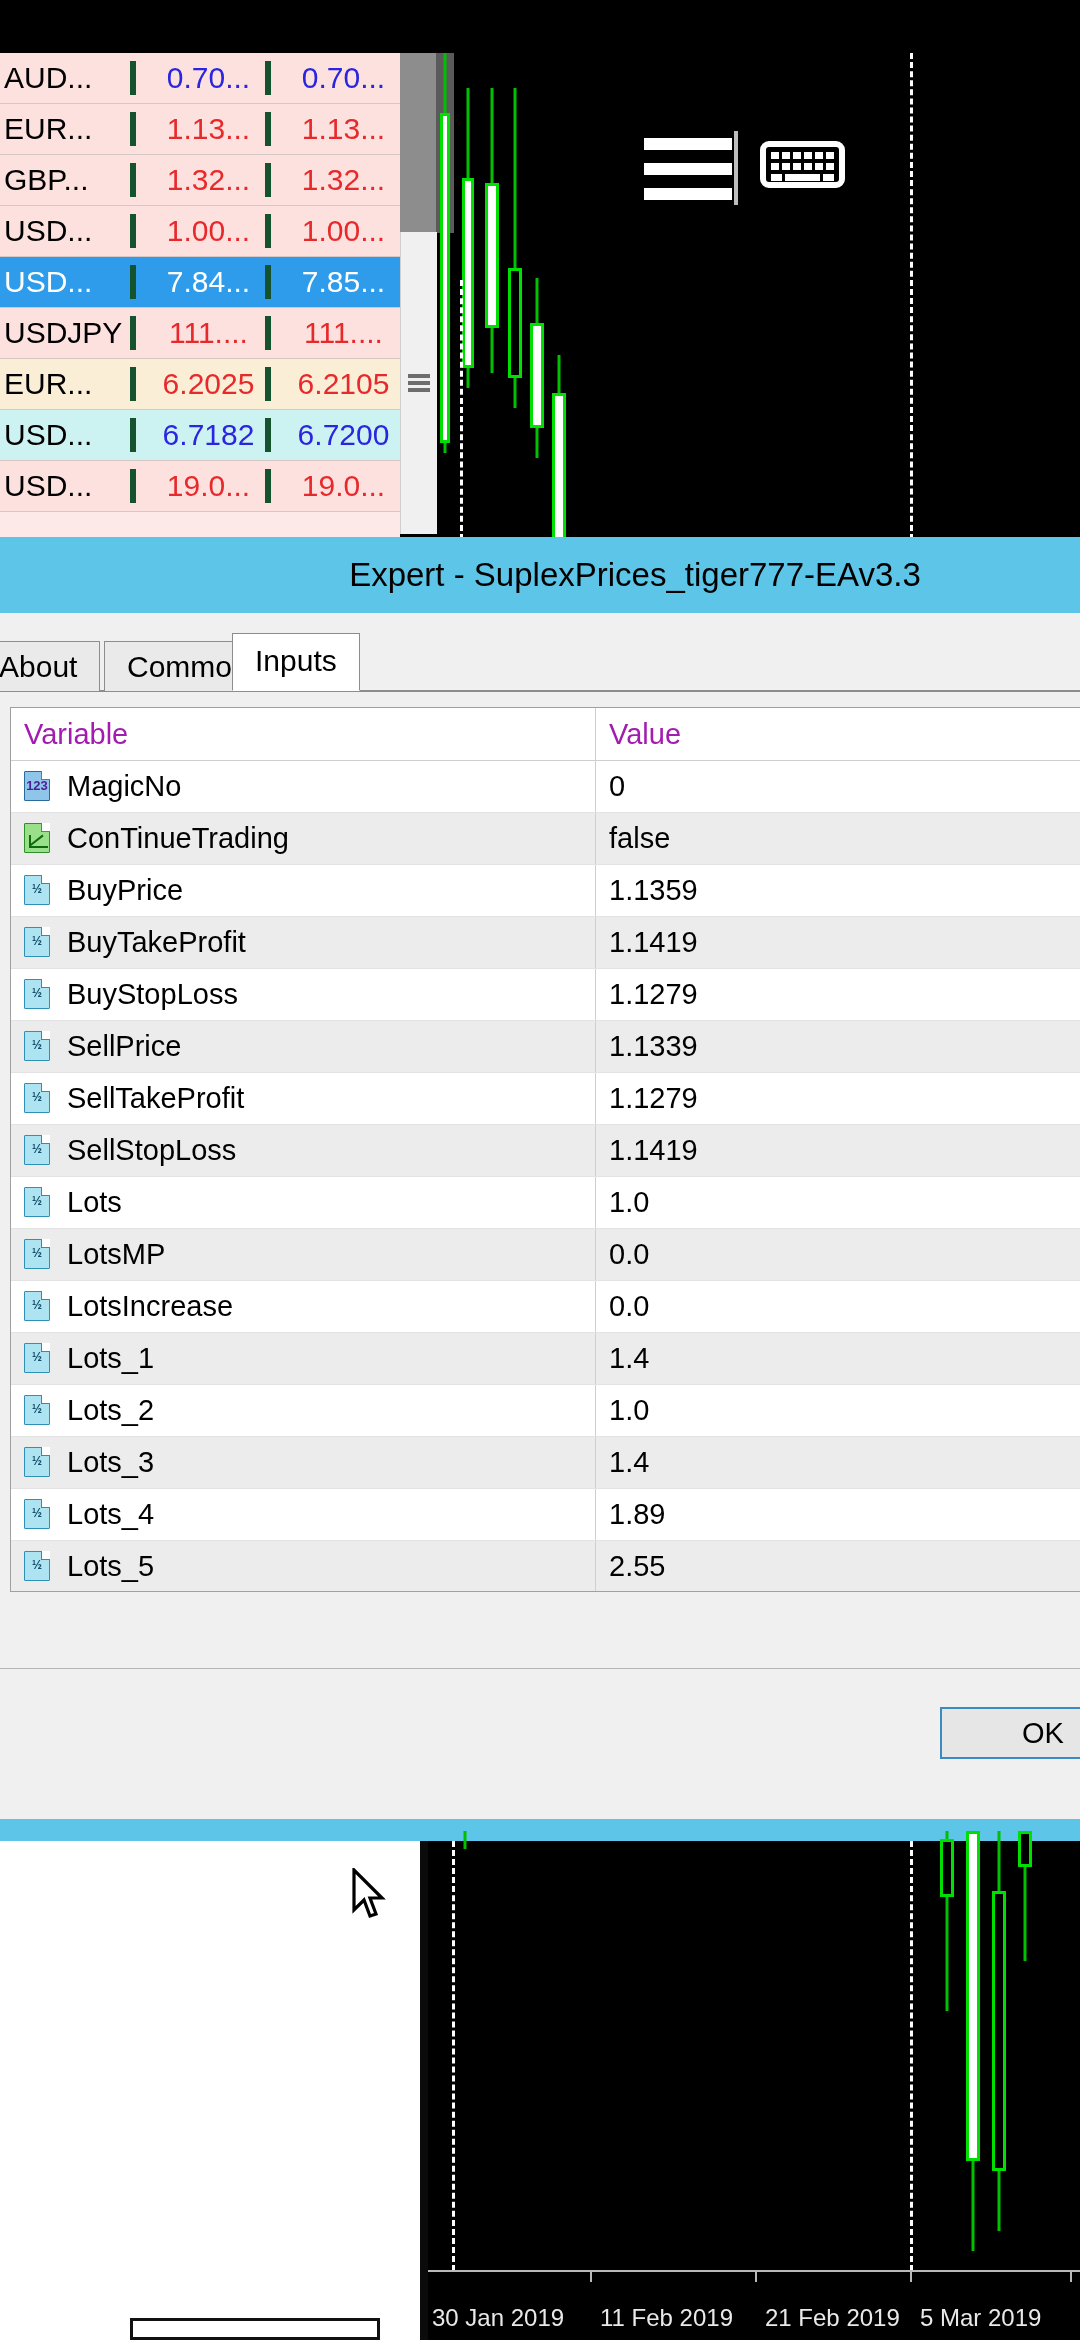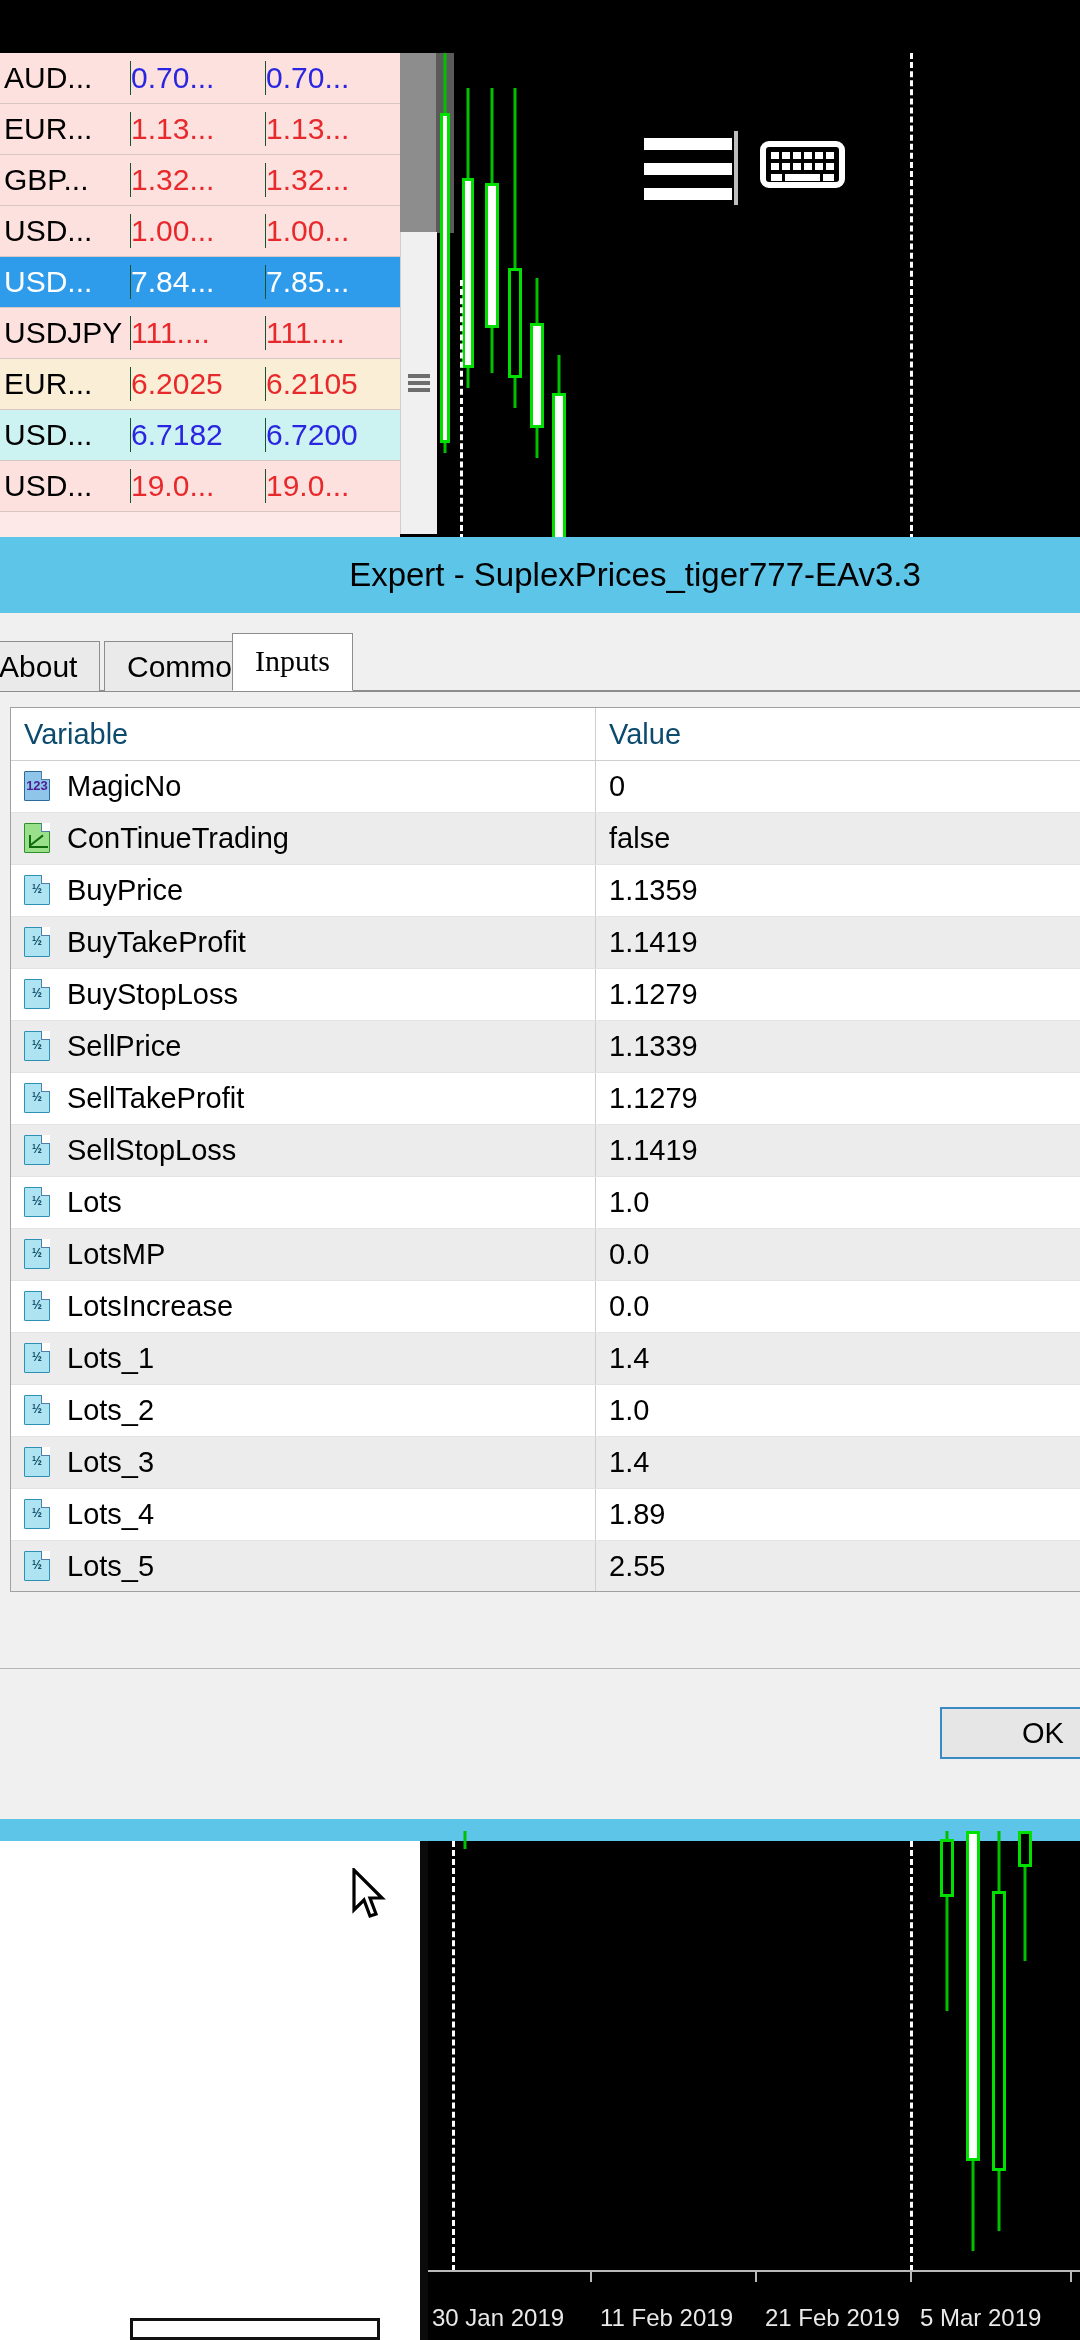--- a/index.html
+++ b/index.html
@@ -20,23 +20,23 @@
   #market-watch{
     position:absolute;left:0;top:53px;width:400px;height:590px;
     background:#fde9e7;overflow:hidden;
   }
   .mw-row{
     display:flex;height:51px;align-items:center;
     border-bottom:1px solid #d6c7c5;box-sizing:border-box;
   }
   .mw-sym{width:130px;padding-left:4px;box-sizing:border-box;
     font-size:30px;color:#000;white-space:nowrap;overflow:hidden;}
-  .mw-bid,.mw-ask{width:135px;text-align:left;padding-right:10px;
+  .mw-bid,.mw-ask{width:135px;text-align:center;padding-right:10px;
     box-sizing:border-box;font-size:30px;white-space:nowrap;
-    border-left:1px solid #14532d;}
+    border-left:6px solid #14532d;padding-left:26px;}
   .mw-row.pink{background:#fde1de;}
   .mw-row.cream{background:#fbeed7;}
   .mw-row.cyan{background:#cdf2f2;}
   .mw-row.sel{background:#2e9ceb;}
   .mw-row.sel .mw-sym,.mw-row.sel .mw-bid,.mw-row.sel .mw-ask{color:#fff;}
   .c-red{color:#e8292b;}
   .c-blue{color:#2a25e0;}
 
   
   #mw-scroll{
@@ -106,33 +106,33 @@
     padding:0 22px;font-size:30px;color:#000;
     background:#eaeaea;border:1px solid #8d8d8d;border-bottom:none;
     box-sizing:border-box;white-space:nowrap;
   }
   .tab.active{
     background:#fff;height:58px;line-height:54px;z-index:3;
     border-bottom:1px solid #fff;
   }
   #tab-about{left:-24px;}
   #tab-common{left:104px;}
-  #tab-inputs{left:232px;font-family:Liberation Serif, serif;}
+  #tab-inputs{left:232px;}
   #tabstrip .strip-fill{
     position:absolute;left:0;bottom:0;width:100%;height:1px;background:#8d8d8d;
   }
 
   
   #inputs-table{
     position:absolute;left:10px;top:170px;width:1072px;height:885px;
     background:#fff;border:1px solid #a0a0a0;box-sizing:border-box;
     overflow:hidden;
   }
   .tbl-head{display:flex;height:52px;border-bottom:1px solid #cfcfcf;background:#fff;}
-  .th{font-size:29px;color:#0c4a6e;display:flex;align-items:center;padding-left:13px;box-sizing:border-box;}
+  .th{font-size:29px;color:#a21caf;display:flex;align-items:center;padding-left:13px;box-sizing:border-box;}
   .th-var{width:585px;border-right:1px solid #cfcfcf;}
   .th-val{flex:1;}
   .trow{display:flex;height:52px;border-bottom:1px solid #e3e3e3;box-sizing:border-box;}
   .trow.alt{background:#ececec;}
   .td-var{width:585px;display:flex;align-items:center;padding-left:13px;
     box-sizing:border-box;border-right:1px solid #cfcfcf;}
   .td-val{flex:1;display:flex;align-items:center;padding-left:13px;
     font-size:29px;color:#000;box-sizing:border-box;}
   .vname{font-size:29px;color:#000;margin-left:13px;white-space:nowrap;}
 

